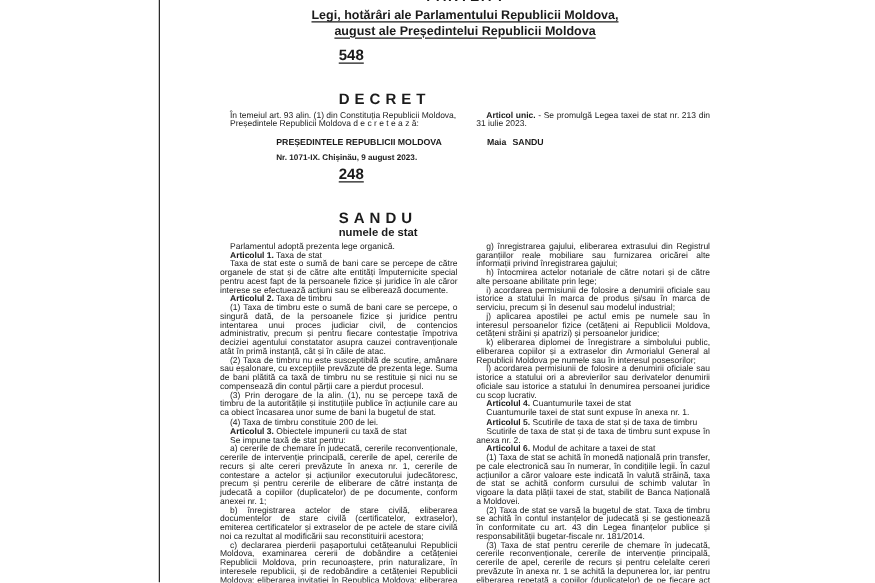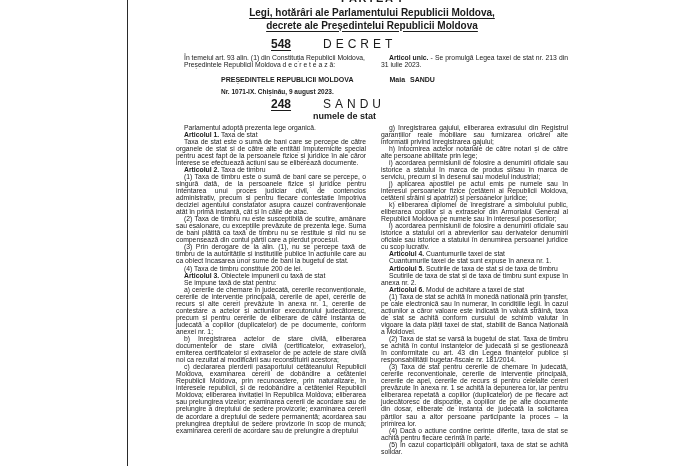--- a/index.html
+++ b/index.html
@@ -12,23 +12,23 @@
   .content{position:absolute;left:176px;top:0;width:392px;}
   .part-label{
     text-align:center;font-weight:bold;font-size:11px;line-height:11px;
     margin-top:-7px;letter-spacing:1.5px;
   }
   .doc-title{
     text-align:center;font-weight:bold;font-size:10px;line-height:12.5px;
     text-decoration:underline;text-underline-offset:1.5px;
   }
   .doc-title.first{margin-top:3px;}
-  .section-head{display:flex;gap:22px;margin-left:95px;align-items:flex-start;}
+  .section-head{display:flex;gap:22px;margin-left:95px;align-items:flex-start;flex-direction:column;}
   .sec-num{font-size:12px;line-height:13px;font-weight:bold;text-decoration:underline;text-underline-offset:1.5px;}
-  .sec-title{font-size:12px;line-height:13px;font-weight:normal;letter-spacing:4px;margin-left:10px;}
+  .sec-title{font-size:12px;line-height:13px;font-weight:bold;letter-spacing:4px;}
   .sec-sub{font-size:8.5px;line-height:9px;font-weight:bold;margin-top:1px;letter-spacing:0;}
   .decree-head{margin-top:6px;}
   .law-head{margin-top:2px;}
   .law-sub{font-size:9px;}
   .cols{display:flex;gap:15px;text-align:justify;}
   .decree-cols{margin-top:3px;font-size:6.8px;line-height:7.3px;}
   .law-cols{margin-top:3px;font-size:6.8px;line-height:7.05px;}
   .col-l{width:190px;}
   .col-r{width:187px;}
   .para{margin:0;text-indent:8px;text-align:justify;text-justify:inter-word;}
@@ -39,21 +39,21 @@
 </style>
 </head>
 <body>
 
 <div class="edge-line"></div>
 
 <div class="content">
 
   <div class="part-label">PARTEA I</div>
   <div class="doc-title first">Legi, hotărâri ale Parlamentului Republicii Moldova,</div>
-  <div class="doc-title">decrete ale Președintelui Republicii Moldova</div>
+  <div class="doc-title">august ale Președintelui Republicii Moldova</div>
 
   <div class="section-head decree-head">
     <span class="sec-num">548</span>
     <span>
       <div class="sec-title">DECRET</div>
     </span>
   </div>
 
   <div class="cols decree-cols">
     <div class="col-l">

